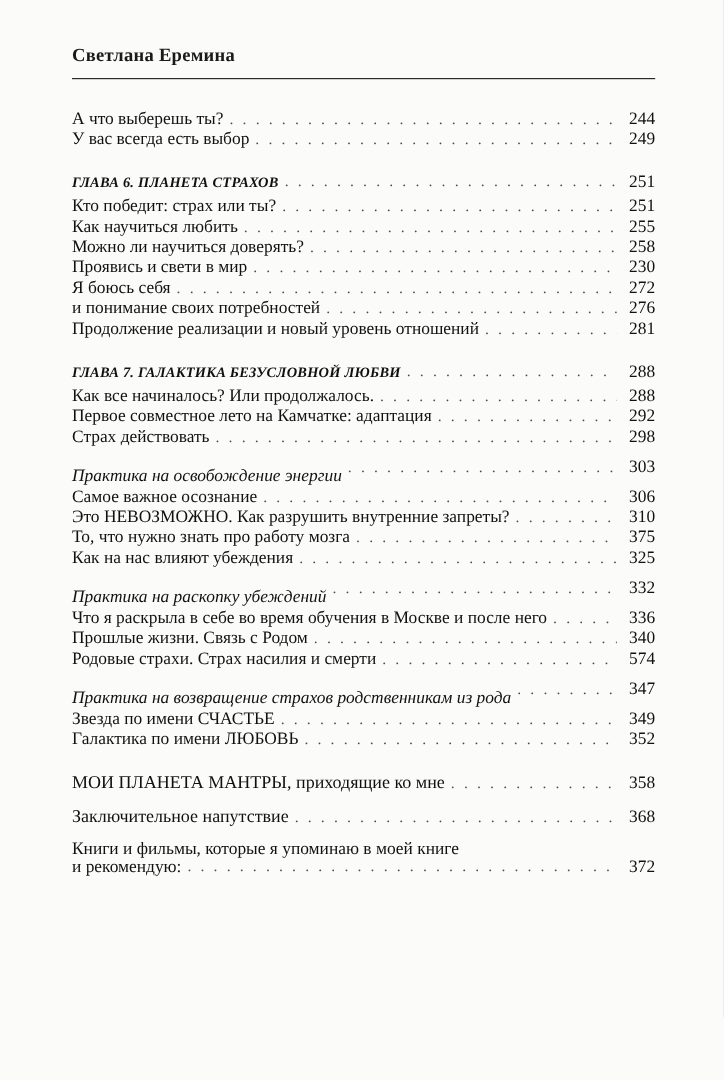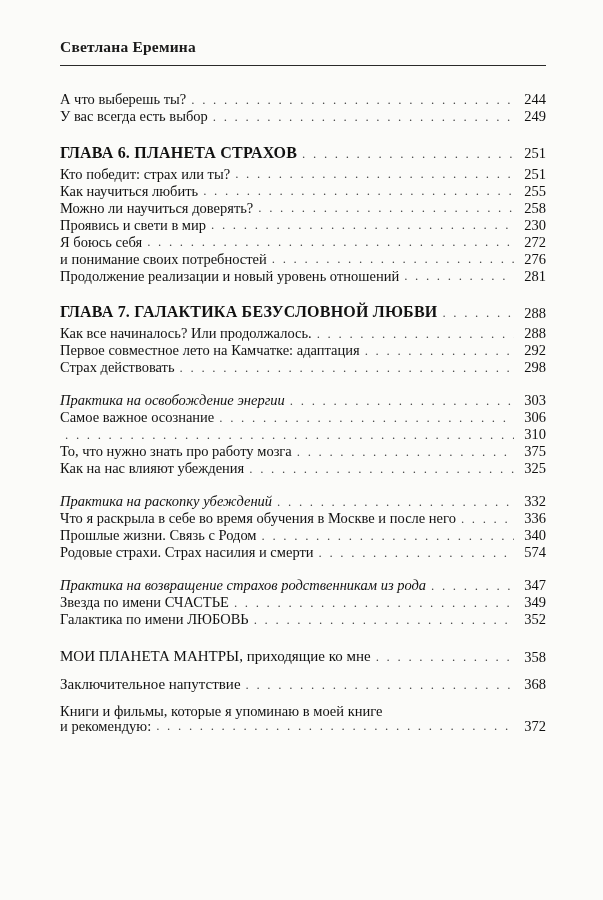--- a/index.html
+++ b/index.html
@@ -46,21 +46,21 @@
     border-top: 1.4px solid #2a2a2a;
     width: 486px;
     margin-bottom: 26px;
   }
   .toc {
     font-size: 14.5px;
     line-height: 1.0;
   }
   .entry {
     display: flex;
-    align-items: flex-end;
+    align-items: center;
     width: 486px;
     margin-bottom: 2.5px;
   }
   .entry .label {
     white-space: nowrap;
     color: #111111;
   }
   .entry .leader {
     flex: 1 1 auto;
     overflow: hidden;
@@ -76,22 +76,23 @@
     white-space: nowrap;
     text-align: right;
     min-width: 28px;
     color: #111111;
   }
   
   .lvl-1 { padding-left: 0px; }
   .lvl-2 { padding-left: 0px; }
   .chapter .label {
     font-weight: bold;
-    font-size: 16px;
+    font-size: 12px;
     letter-spacing: 0.2px;
+    font-style: italic;
   }
   .chapter { margin-top: 21px; margin-bottom: 6px; }
   .italic .label { font-style: italic; margin-top: 16px; }
   .wrap-entry {
     width: 486px;
     margin-bottom: 2.5px;
   }
   .wrap-line-1 {
     color: #111111;
   }
@@ -204,20 +205,21 @@
         <span class="page-num">303</span>
       </div>
 
       <div class="entry lvl-2">
         <span class="label">Самое важное осознание</span>
         <span class="leader">. . . . . . . . . . . . . . . . . . . . . . . . . . . . . . . . . . . . . . . . . . . . . . . . . . . . . . . . . . . . . . . . . . . . . . . . .</span>
         <span class="page-num">306</span>
       </div>
 
       <div class="entry lvl-2">
+        <span class="label">Это НЕВОЗМОЖНО. Как разрушить внутренние запреты?</span>
         <span class="leader">. . . . . . . . . . . . . . . . . . . . . . . . . . . . . . . . . . . . . . . . . . . . . . . . . . . . . . . . . . . . . . . . . . . . . . . . .</span>
         <span class="page-num">310</span>
       </div>
 
       <div class="entry lvl-2">
         <span class="label">То, что нужно знать про работу мозга</span>
         <span class="leader">. . . . . . . . . . . . . . . . . . . . . . . . . . . . . . . . . . . . . . . . . . . . . . . . . . . . . . . . . . . . . . . . . . . . . . . . .</span>
         <span class="page-num">375</span>
       </div>
 

